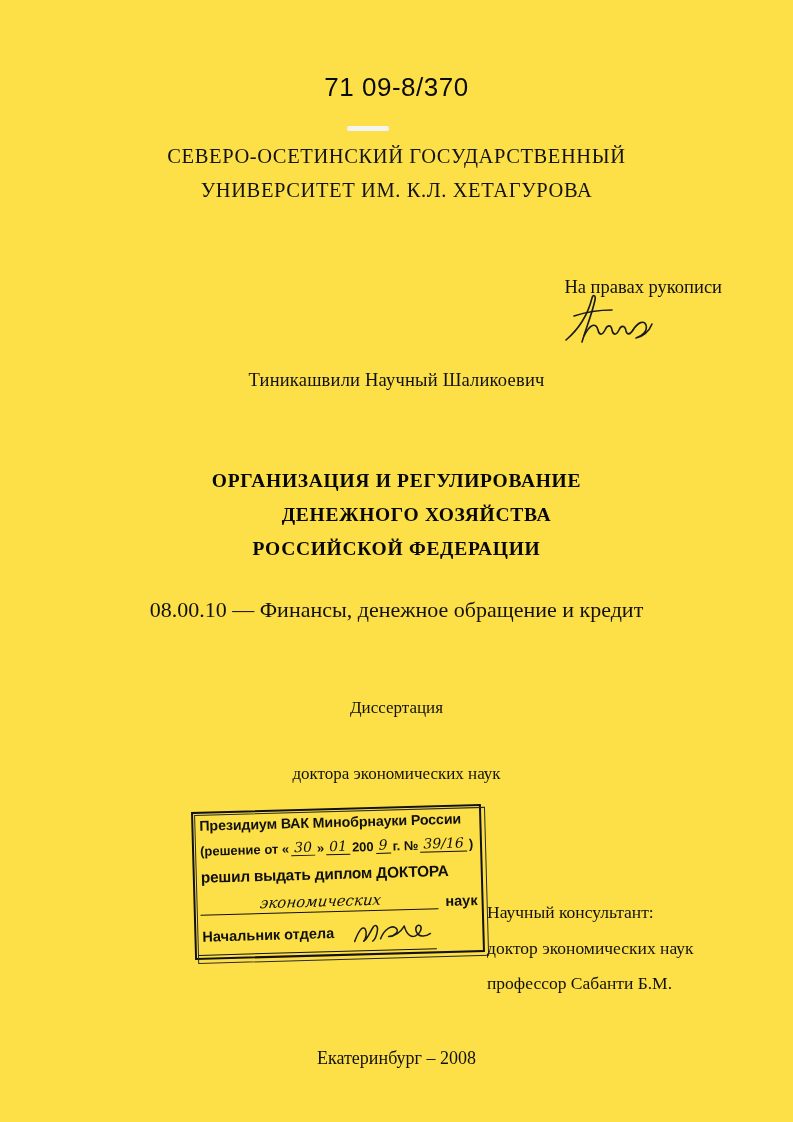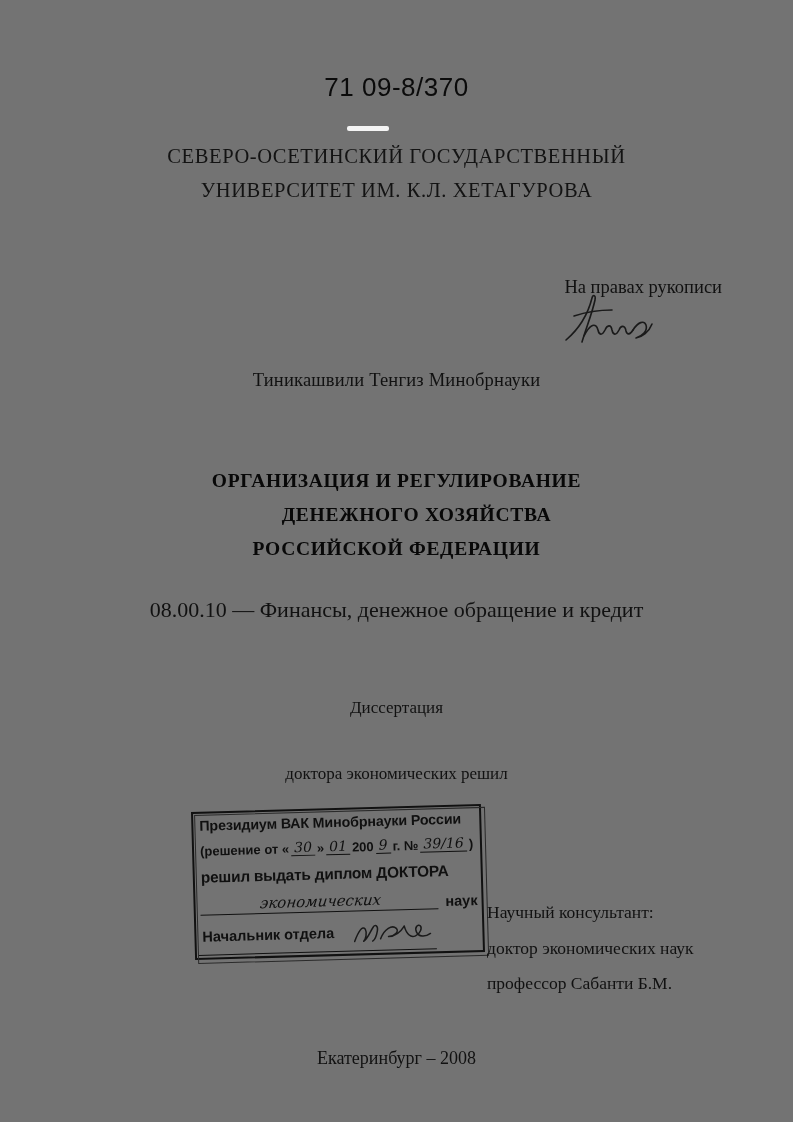--- a/index.html
+++ b/index.html
@@ -12,21 +12,21 @@
     height: 1122px;
     position: relative;
     overflow: hidden;
     font-family: "Liberation Serif", "DejaVu Serif", serif;
     color: #111111;
   }
 
   .page {
     position: absolute;
     inset: 0;
-    background: #737373;
+    background: #fde047;
   }
 
   
   .ctr {
     position: absolute;
     left: 0;
     width: 793px;
     text-align: center;
     line-height: 1.0;
     white-space: nowrap;
@@ -253,34 +253,34 @@
     <svg width="110" height="56" viewBox="0 0 110 56">
       <g fill="none" stroke="#1a1a1a" stroke-width="1.6" stroke-linecap="round" stroke-linejoin="round">
         <path d="M10 48 C 24 36, 32 22, 36 6 C 37 2, 40 3, 39 8 C 36 22, 30 36, 26 50"></path>
         <path d="M18 24 C 30 20, 44 18, 56 18"></path>
         <path d="M28 44 C 34 32, 40 30, 42 38 C 43 43, 46 44, 49 38 C 51 33, 55 32, 56 38 C 57 43, 60 44, 63 38 C 65 33, 69 33, 70 39 C 71 43, 74 43, 77 38"></path>
         <path d="M77 38 C 82 30, 88 28, 90 33 C 92 39, 86 44, 80 46 C 86 45, 93 40, 96 32"></path>
       </g>
     </svg>
   </div>
 
-  <div class="ctr" id="author-name">Тиникашвили Тенгиз Минобрнауки</div>
+  <div class="ctr" id="author-name">Тиникашвили Научный Шаликоевич</div>
 
   <div class="ctr title-line" id="title-line-1">ОРГАНИЗАЦИЯ И РЕГУЛИРОВАНИЕ</div>
 
   <div class="ctr title-line" id="title-line-2">ДЕНЕЖНОГО ХОЗЯЙСТВА</div>
 
   <div class="ctr title-line" id="title-line-3">РОССИЙСКОЙ ФЕДЕРАЦИИ</div>
 
   <div class="ctr" id="specialty">08.00.10  — Финансы, денежное обращение и кредит</div>
 
   <div class="ctr degree-line" id="degree-line-1">Диссертация</div>
 
 
-  <div class="ctr degree-line" id="degree-line-3">доктора экономических решил</div>
+  <div class="ctr degree-line" id="degree-line-3">доктора экономических наук</div>
 
   <div id="vak-stamp">
     <div id="vak-stamp-border-outer"></div>
     <div id="vak-stamp-border-inner"></div>
 
     <div class="stamp-row" id="stamp-line-authority">Президиум ВАК Минобрнауки России</div>
 
     <div class="stamp-row" id="stamp-line-decision">
       <span>(решение от «</span>
       <span class="hw">30</span>

